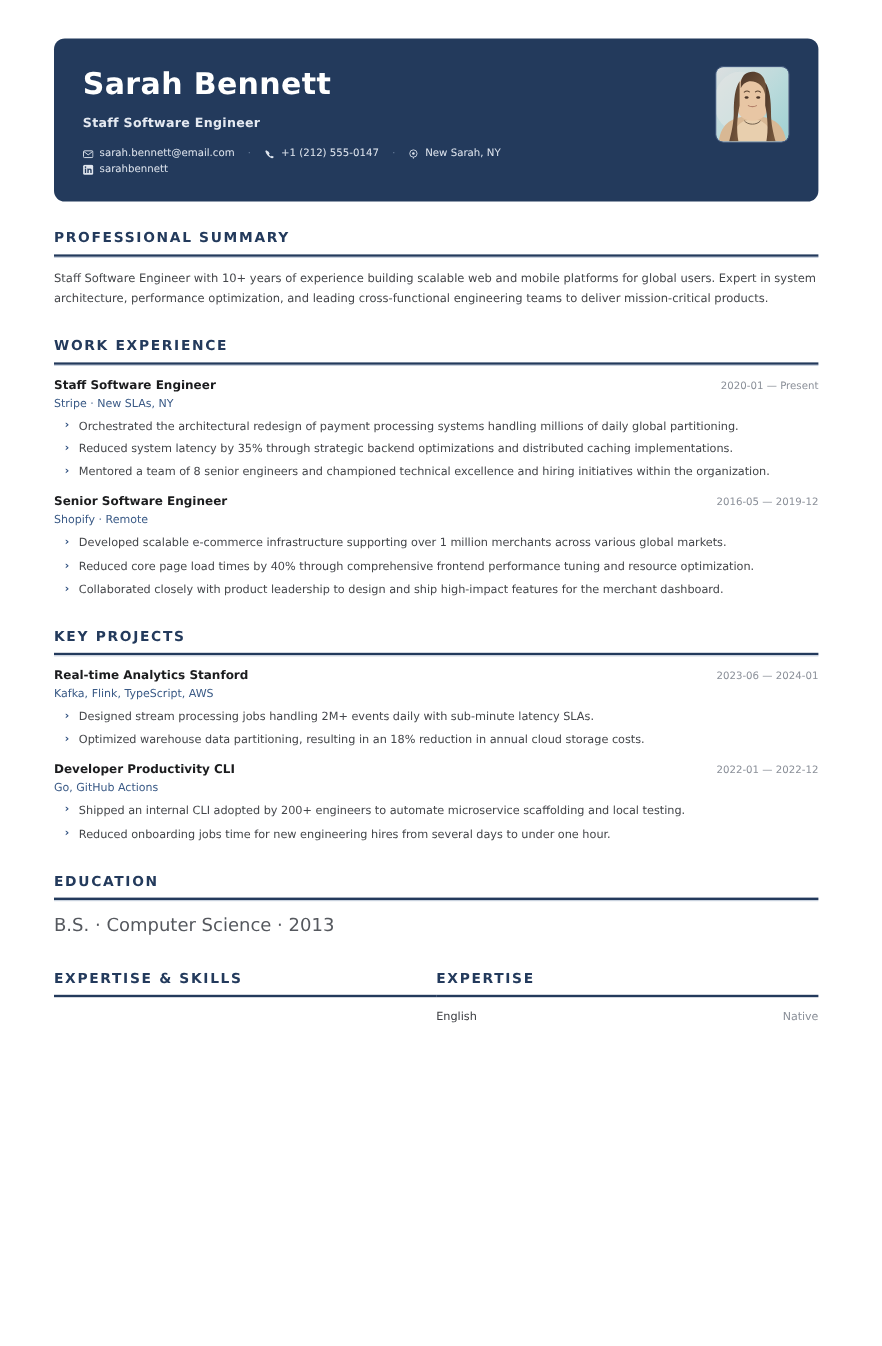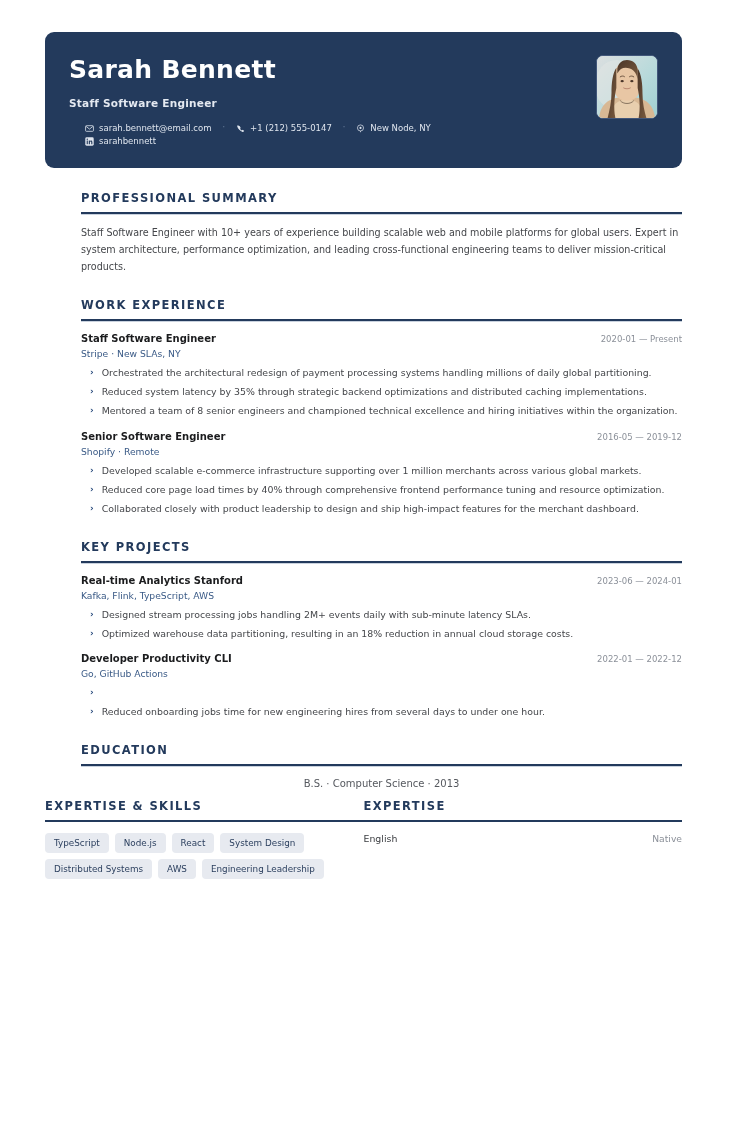--- a/index.html
+++ b/index.html
@@ -32,40 +32,40 @@
     line-height: 1.1;
   }
   .job-title {
     color: #e4e9f1;
     font-size: 10.5px;
     font-weight: bold;
     letter-spacing: 0.25px;
     margin-top: 13px;
   }
   .contact-rows { margin-top: 13px; }
-  .contact-row { display: flex; align-items: flex-start; flex-wrap: wrap; line-height: 1.55; margin-left: 16px; }
+  .contact-row { display: flex; align-items: flex-start; flex-wrap: wrap; line-height: 1.55; }
   .contact-item { display: inline-flex; align-items: center; gap: 5px; color: #dfe5ee; font-size: 8.5px; }
   .contact-sep { color: #6c819e; font-size: 8px; padding: 0 11px; }
   .ci-icon { display: inline-flex; width: 9px; height: 9px; align-items: center; justify-content: center; }
   .ci-icon svg { display: block; }
 
   .photo {
     width: 62px; height: 64px;
     border-radius: 7px;
     overflow: hidden;
     flex: 0 0 auto;
     margin-top: 1px;
     border: 1px solid #41567a;
     position: relative;
     background: #cfe3e4;
   }
   .photo svg { display: block; width: 100%; height: 100%; }
 
   
-  .section { margin-top: 23px; margin-left: 36px; }
+  .section { margin-top: 23px; }
   .section-title {
     color: #233a5c;
     font-size: 11.5px;
     font-weight: bold;
     letter-spacing: 1.4px;
     padding-bottom: 7px;
   }
   .rule-double {
     border-top: 2.5px solid #233a5c;
     border-bottom: 1px solid #c9d2de;
@@ -85,24 +85,24 @@
   .entry-head { display: flex; align-items: baseline; justify-content: space-between; gap: 12px; }
   .entry-title { color: #1b1c1e; font-size: 10px; font-weight: bold; }
   .entry-date { color: #8b9099; font-size: 8.5px; white-space: nowrap; }
   .entry-sub { color: #3a5a86; font-size: 9.2px; margin-top: 4px; }
 
   .bullets { margin-top: 6px; }
   .bullet { display: flex; gap: 8px; margin-top: 3px; padding-left: 9px; }
   .bullet-mark { color: #2f5080; font-size: 9px; font-weight: bold; line-height: 1.72; flex: 0 0 auto; }
   .bullet-text { color: #44464a; font-size: 9.4px; line-height: 1.72; }
 
-  .edu-sub { color: #55585e; font-size: 10px; margin-top: 4px; text-align: center; }
+  .edu-sub { color: #55585e; font-size: 15px; margin-top: 4px; }
 
   
-  .cols { display: flex; margin-top: 10px; justify-content: center; }
+  .cols { display: flex; margin-top: 28px; justify-content: center; }
   .col { flex: 1 1 0; min-width: 0; }
 
   .pills { display: flex; flex-wrap: wrap; gap: 6px; margin-top: 11px; }
   .pill {
     background: #e7eaf0;
     color: #2b3f5e;
     font-size: 8.8px;
     padding: 5px 9px;
     border-radius: 4px;
     white-space: nowrap;
@@ -149,21 +149,21 @@
           <span class="contact-sep">·</span>
 
           <span class="contact-item">
             <span class="ci-icon">
               <svg viewBox="0 0 16 16" width="9" height="9">
                   <circle cx="8" cy="7" r="5.4" fill="none" stroke="#dfe5ee" stroke-width="1.3"></circle>
                   <circle cx="8" cy="7" r="1.9" fill="#dfe5ee"></circle>
                   <path d="M8 12.4 L8 14.6" stroke="#dfe5ee" stroke-width="1.3"></path>
                 </svg>
             </span>
-            <span>New Node, NY</span>
+            <span>New Sarah, NY</span>
           </span>
         </div>
 
         <div class="contact-row">
           <span class="contact-item">
             <span class="ci-icon">
               <svg viewBox="0 0 16 16" width="9" height="9">
                   <rect x="0.5" y="0.5" width="15" height="15" rx="2.4" fill="#dfe5ee"></rect>
                   <rect x="3" y="6.2" width="2" height="6.6" fill="#233a5c"></rect>
                   <circle cx="4" cy="4" r="1.25" fill="#233a5c"></circle>
@@ -286,20 +286,21 @@
 
     <div class="entry">
       <div class="entry-head">
         <div class="entry-title">Developer Productivity CLI</div>
         <div class="entry-date">2022-01 — 2022-12</div>
       </div>
       <div class="entry-sub">Go, GitHub Actions</div>
       <div class="bullets">
         <div class="bullet">
           <span class="bullet-mark">›</span>
+          <span class="bullet-text">Shipped an internal CLI adopted by 200+ engineers to automate microservice scaffolding and local testing.</span>
         </div>
         <div class="bullet">
           <span class="bullet-mark">›</span>
           <span class="bullet-text">Reduced onboarding jobs time for new engineering hires from several days to under one hour.</span>
         </div>
       </div>
     </div>
   </div>
 
   <div class="section">
@@ -308,29 +309,20 @@
     <div class="entry">
       <div class="edu-sub">B.S. · Computer Science · 2013</div>
     </div>
   </div>
 
   <div class="cols">
 
     <div class="col">
       <div class="section-title">EXPERTISE &amp; SKILLS</div>
       <div class="rule-single"></div>
-      <div class="pills">
-        <span class="pill">TypeScript</span>
-        <span class="pill">Node.js</span>
-        <span class="pill">React</span>
-        <span class="pill">System Design</span>
-        <span class="pill">Distributed Systems</span>
-        <span class="pill">AWS</span>
-        <span class="pill">Engineering Leadership</span>
-      </div>
     </div>
 
     <div class="col">
       <div class="section-title">EXPERTISE</div>
       <div class="rule-single"></div>
       <div class="lang-row">
         <span class="lang-name">English</span>
         <span class="lang-level">Native</span>
       </div>
     </div>

